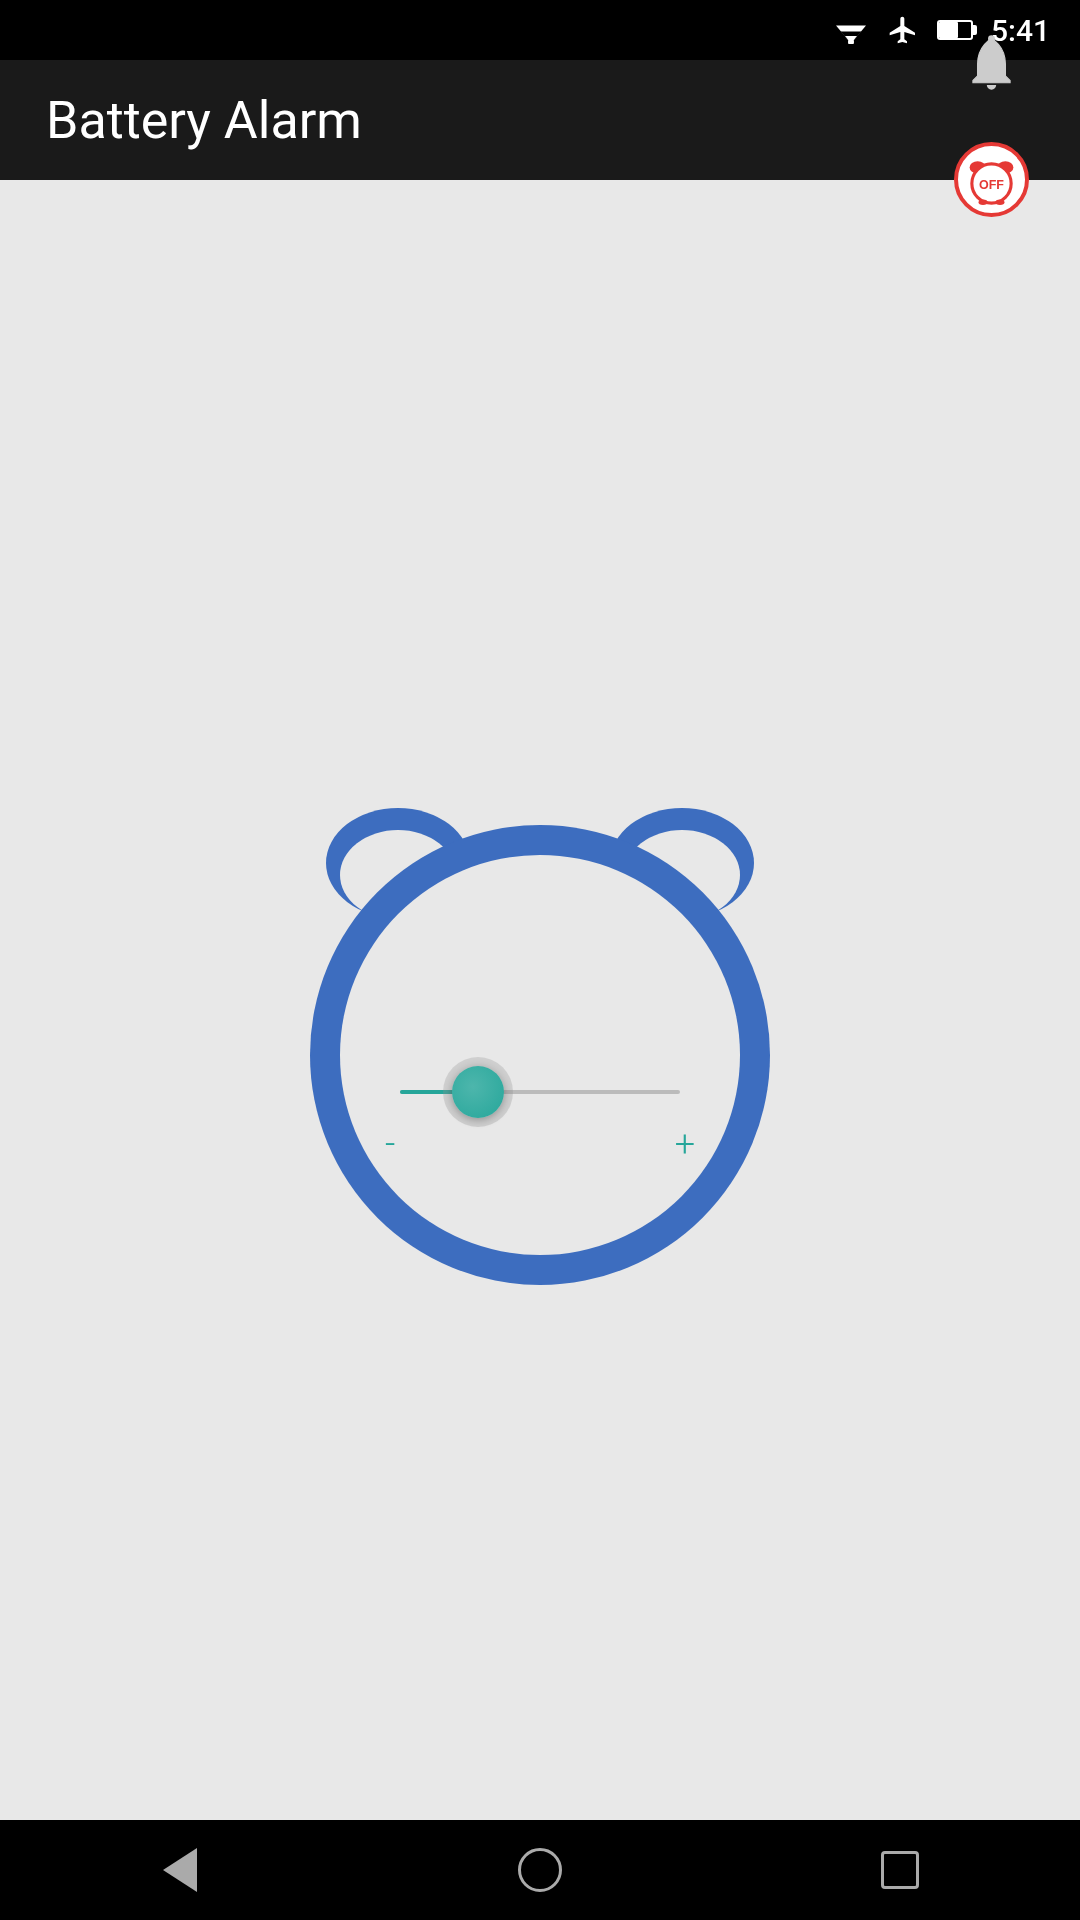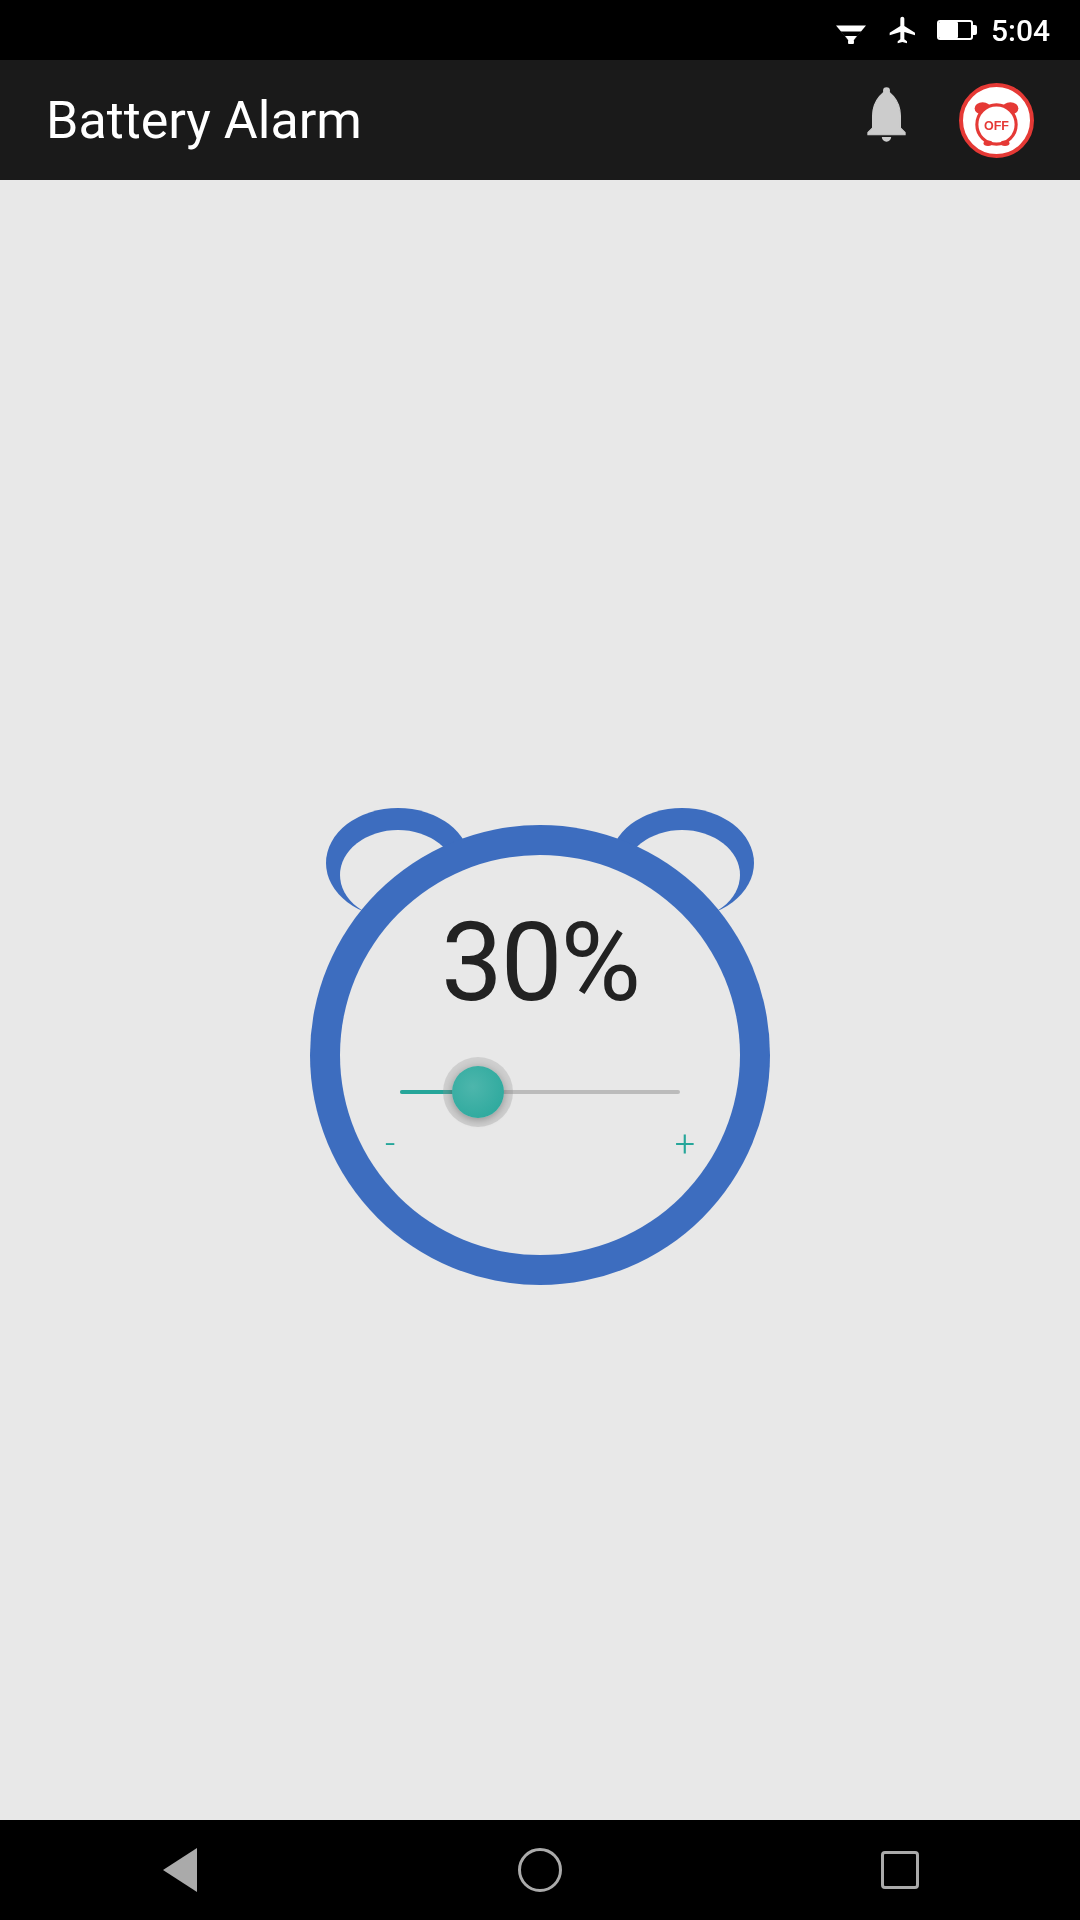--- a/index.html
+++ b/index.html
@@ -87,20 +87,21 @@
     .app-title {
       color: white;
       font-size: 52px;
       font-weight: 400;
     }
 
     .app-bar-actions {
       display: flex;
       align-items: center;
       gap: 30px;
+      flex-direction: column;
     }
 
     .bell-btn {
       background: none;
       border: none;
       cursor: pointer;
       padding: 10px;
     }
 
     .bell-svg {
@@ -298,21 +299,21 @@
     <svg width="32" height="32" viewBox="0 0 24 24" fill="white">
       <path d="M21 16v-2l-8-5V3.5c0-.83-.67-1.5-1.5-1.5S10 2.67 10 3.5V9l-8 5v2l8-2.5V19l-2 1.5V22l3.5-1 3.5 1v-1.5L13 19v-5.5l8 2.5z"></path>
     </svg>
 
     <div style="display:flex;align-items:center;gap:2px;">
       <div class="battery-status-icon">
         <div class="battery-status-fill"></div>
       </div>
     </div>
 
-    <span class="status-time">5:04</span>
+    <span class="status-time">5:41</span>
   </div>
 </div>
 
 <div class="app-bar">
   <span class="app-title">Battery Alarm</span>
   <div class="app-bar-actions">
 
     <button class="bell-btn">
       <svg class="bell-svg" viewBox="0 0 24 28" fill="none">
         <path d="M12 2C12 2 6 5 6 13v5l-2 2v1h16v-1l-2-2v-5c0-8-6-11-6-11z" fill="#ccc" stroke="#ccc" stroke-width="0.5"></path>
@@ -350,21 +351,20 @@
       <ellipse cx="138" cy="190" rx="58" ry="45" fill="#e8e8e8"></ellipse>
 
       <ellipse cx="422" cy="178" rx="72" ry="55" fill="#3d6dbf"></ellipse>
       <ellipse cx="422" cy="190" rx="58" ry="45" fill="#e8e8e8"></ellipse>
 
       <circle cx="280" cy="370" r="230" fill="#3d6dbf"></circle>
 
       <circle cx="280" cy="370" r="200" fill="#e8e8e8"></circle>
     </svg>
 
-    <div class="percentage-display">30%</div>
 
     <div class="slider-section">
       <div class="slider-track-container">
         <div class="slider-track">
           <div class="slider-fill"></div>
         </div>
         <div class="slider-thumb-bg"></div>
         <div class="slider-thumb"></div>
       </div>
       <div class="slider-labels">

